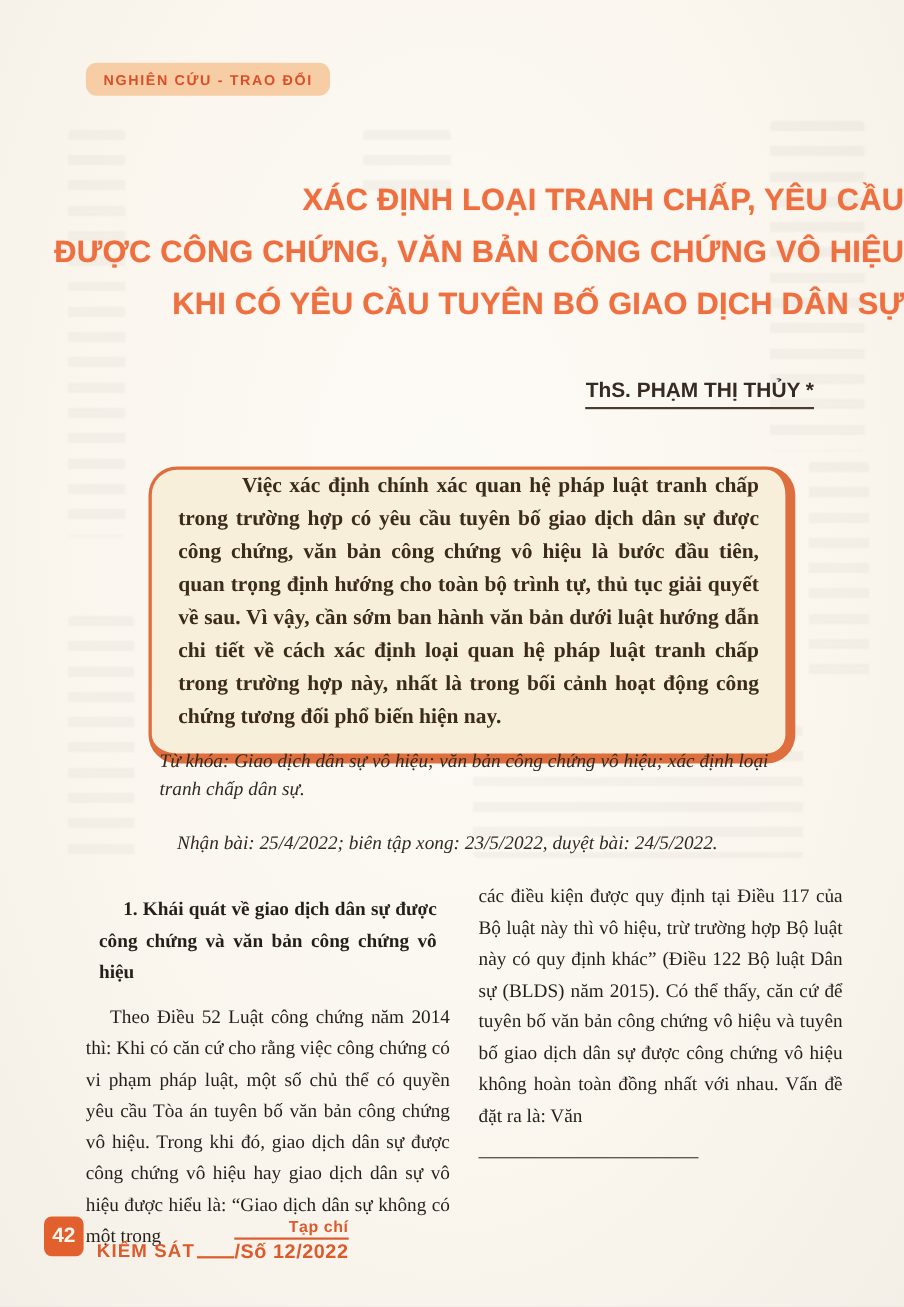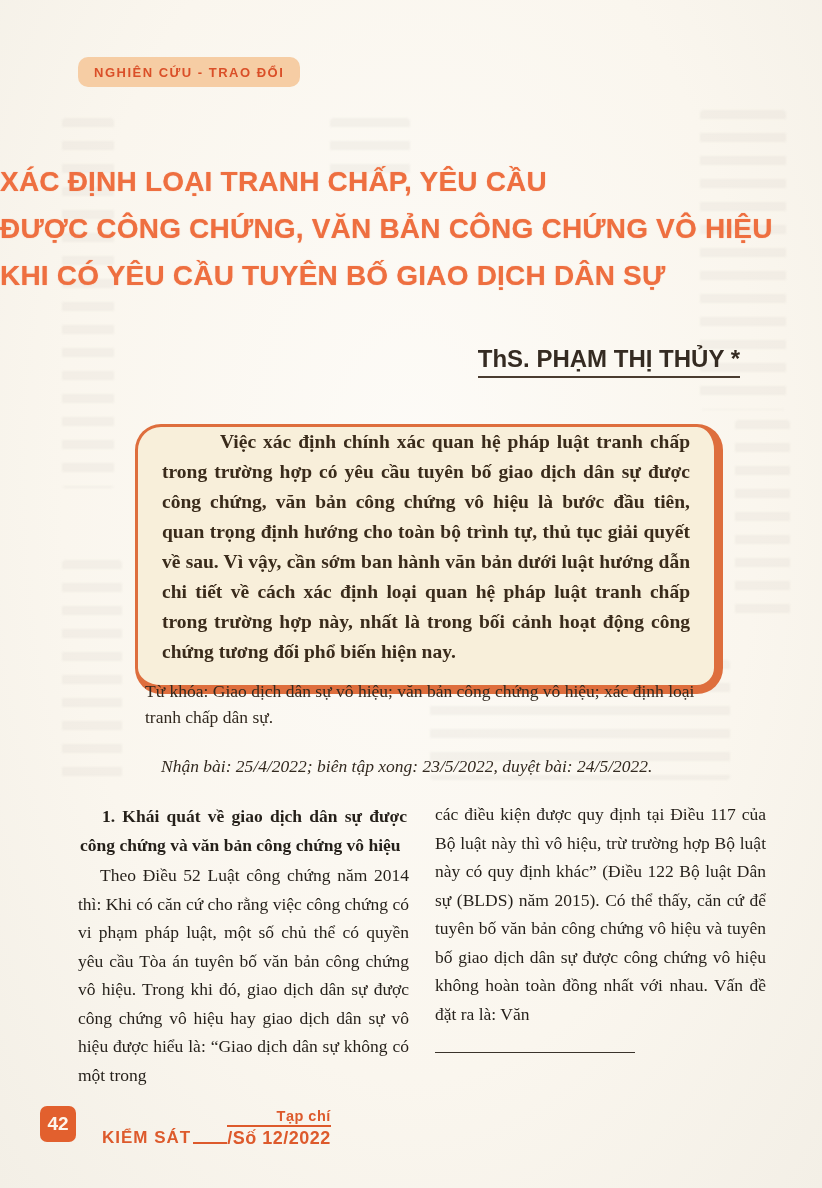--- a/index.html
+++ b/index.html
@@ -38,35 +38,35 @@
     font-family:"Liberation Sans", sans-serif;
     font-weight:bold;
     font-size:13px;
     letter-spacing:1.5px;
     padding:8px 16px 7px 16px;
     border-radius:10px;
   }
 
   .title{
     position:absolute;left:0;top:158px;width:822px;
-    text-align:left;
+    text-align:right;
     font-family:"Liberation Sans", sans-serif;
     font-weight:bold;
     color:#ee6f40;
     font-size:28px;
     line-height:47px;
     letter-spacing:0.2px;
     text-shadow:0 0 1px rgba(238,111,64,.6);
   }
 
   .author{
     position:absolute;right:82px;top:345px;
     font-family:"Liberation Sans", sans-serif;
     font-weight:bold;
-    font-size:24px;
+    font-size:19px;
     color:#352b22;
     border-bottom:2px solid #4a3c30;
     padding-bottom:3px;
     margin-left:44px;
   }
 
   .abstract-box{
     position:absolute;left:135px;top:424px;width:588px;
     box-sizing:border-box;
     background:#f8efda;
@@ -82,20 +82,21 @@
     color:#3a2b1b;
     font-size:19.5px;
     line-height:30px;
     text-align:justify;
     text-indent:58px;
     margin:0;
   }
 
   .keywords{
     position:absolute;left:145px;top:678px;width:578px;
+    font-style:italic;
     font-size:17.5px;
     line-height:26px;
     color:#32291f;
     margin:0;
   }
   .dates{
     position:absolute;left:145px;top:740px;width:600px;
     font-style:italic;
     font-size:17.5px;
     color:#32291f;
@@ -109,21 +110,21 @@
   }
   .col{
     width:331px;
     font-size:17.5px;
     line-height:28.5px;
     color:#241f19;
     text-align:justify;
   }
   .col-heading{
     font-weight:bold;
-    margin:2px;
+    margin:12px;
     text-indent:22px;
   }
   .col p.body-par{margin:0;text-indent:22px;}
   .footnote-sep{
     border:none;
     border-top:1.6px solid #3a332b;
     width:200px;
     margin:24px 0 14px 0;
   }
   .footnote{
@@ -131,21 +132,21 @@
     font-size:17px;
     line-height:26px;
     margin:0;
     text-align:justify;
   }
 
   .footer{
     position:absolute;left:40px;top:1106px;
     display:flex;
     align-items:flex-start;
-    gap:26px;
+    gap:12px;
   }
   .page-num{
     width:36px;height:36px;
     background:#e2602e;
     border-radius:7px;
     color:#fdf6ec;
     font-family:"Liberation Sans", sans-serif;
     font-weight:bold;
     font-size:19px;
     display:flex;align-items:center;justify-content:center;

